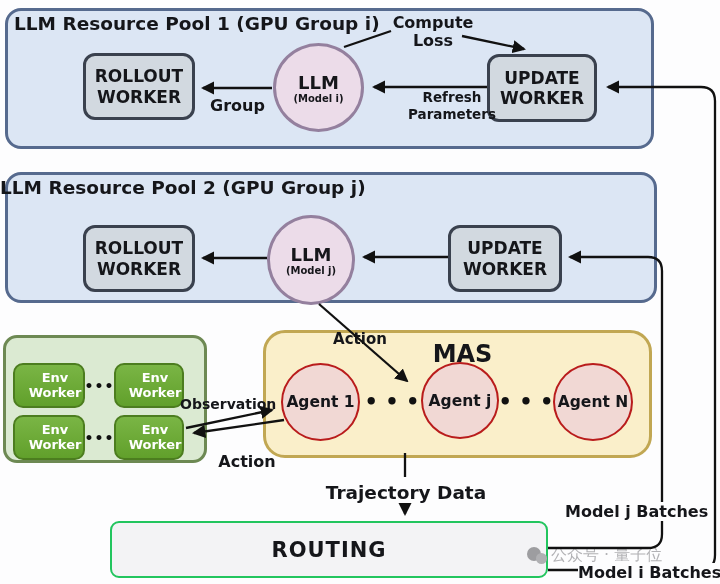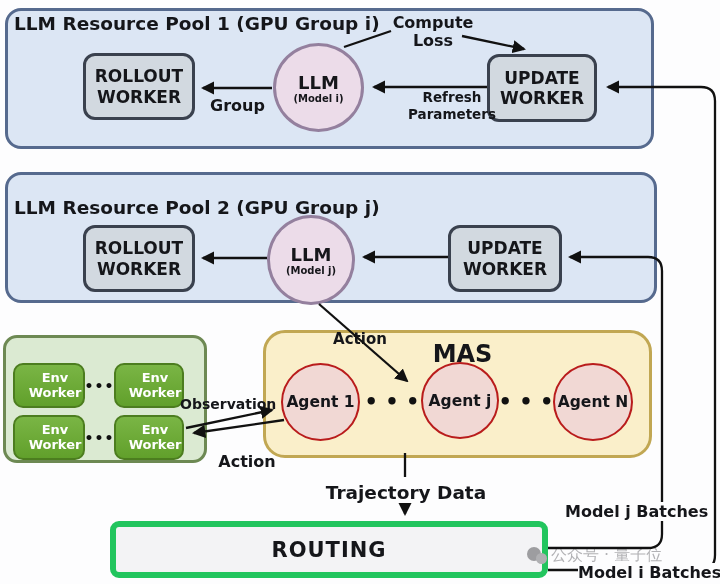--- a/index.html
+++ b/index.html
@@ -11,21 +11,21 @@
   .worker { background:#d2d9e0; border:3px solid #3a414e; border-radius:12px; display:flex; align-items:center; justify-content:center; text-align:center; font-weight:bold; font-size:17px; line-height:1.18; white-space:pre-line; }
   .llm-circle { background:#ecdce9; border:3px solid #94809e; border-radius:50%; display:flex; flex-direction:column; align-items:center; justify-content:center; text-align:center; font-weight:bold; }
   .llm-l1 { font-size:18px; }
   .llm-l2 { font-size:10px; }
   .lbl { font-weight:bold; text-align:center; white-space:pre-line; }
   .mas-box { background:#faefca; border:3px solid #c1a753; border-radius:22px; }
   .agent { background:#f1d8d4; border:2px solid #b91c1c; border-radius:50%; display:flex; align-items:center; justify-content:center; font-weight:bold; font-size:15.5px; white-space:nowrap; }
   .env-pool { background:#dbead2; border:3px solid #6d8953; border-radius:14px; }
   .env-worker { background:linear-gradient(#7ab545,#61a02b); border:2px solid #4c7d1f; border-radius:10px; color:#fff; display:flex; align-items:center; justify-content:center; text-align:center; font-weight:bold; font-size:13px; line-height:1.15; white-space:pre-line;padding-left:12px; }
   .dots { display:flex; align-items:center; justify-content:center; font-weight:bold; color:#111; }
-  .routing { background:#f3f3f5; border:6px solid #22c55e; border-radius:9px; display:flex; align-items:center; justify-content:center; font-weight:bold; font-size:21px; letter-spacing:1px; }
+  .routing { background:#f3f3f5; border:2px solid #22c55e; border-radius:9px; display:flex; align-items:center; justify-content:center; font-weight:bold; font-size:21px; letter-spacing:1px; }
   .batch-lbl { font-weight:bold; font-size:16px; background:#fdfdfe; z-index:7; white-space:nowrap; }
   svg.overlay { position:absolute; left:0; top:0; z-index:6; pointer-events:none; }
   .watermark { display:flex; align-items:center; color:#b2b2b5; font-size:16px; z-index:3; }
   .wm-c { display:inline-block; border-radius:50%; }
 </style>
 </head>
 <body>
 
 <div class="canvas">
 
@@ -39,21 +39,21 @@
   </div>
   <div class="abs worker" style="left:487px; top:54px; width:110px; height:68px;">UPDATE
 WORKER</div>
   <div class="abs lbl" style="left:390px; top:14px; width:86px; font-size:16px; line-height:1.15;">Compute
 Loss</div>
   <div class="abs lbl" style="left:210px; top:96px; width:55px; font-size:16px;">Group</div>
   <div class="abs lbl" style="left:398px; top:89px; width:88px; font-size:13.5px; line-height:1.25;margin-left:10px;">Refresh
 Parameters</div>
 
   <div class="abs pool" style="left:5px; top:172px; width:652px; height:131px;"></div>
-  <div class="abs pool-title" style="left:14px; top:177px;margin-top:20px;">LLM Resource Pool 2 (GPU Group j)</div>
+  <div class="abs pool-title" style="left:0; top:177px;">LLM Resource Pool 2 (GPU Group j)</div>
   <div class="abs worker" style="left:83px; top:225px; width:112px; height:67px;">ROLLOUT
 WORKER</div>
   <div class="abs llm-circle" style="left:267px; top:215px; width:88px; height:90px;">
     <div class="llm-l1">LLM</div>
     <div class="llm-l2">(Model j)</div>
   </div>
   <div class="abs worker" style="left:448px; top:225px; width:114px; height:67px;">UPDATE
 WORKER</div>
 
   <div class="abs env-pool" style="left:3px; top:335px; width:204px; height:128px;"></div>

